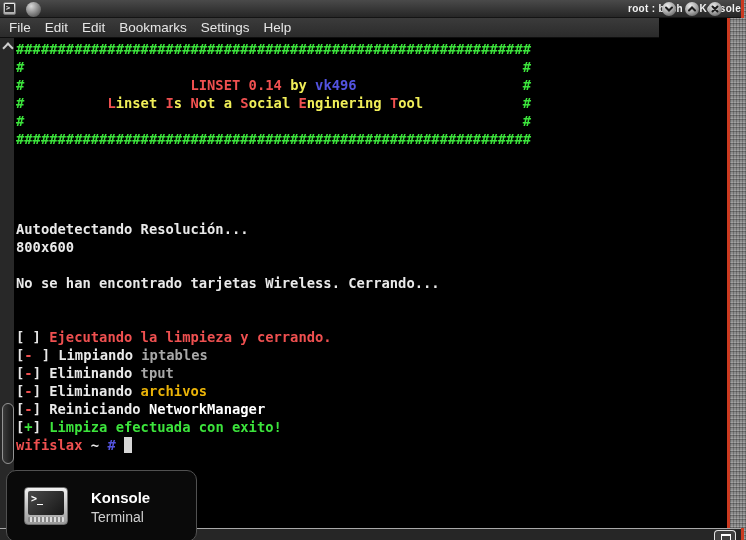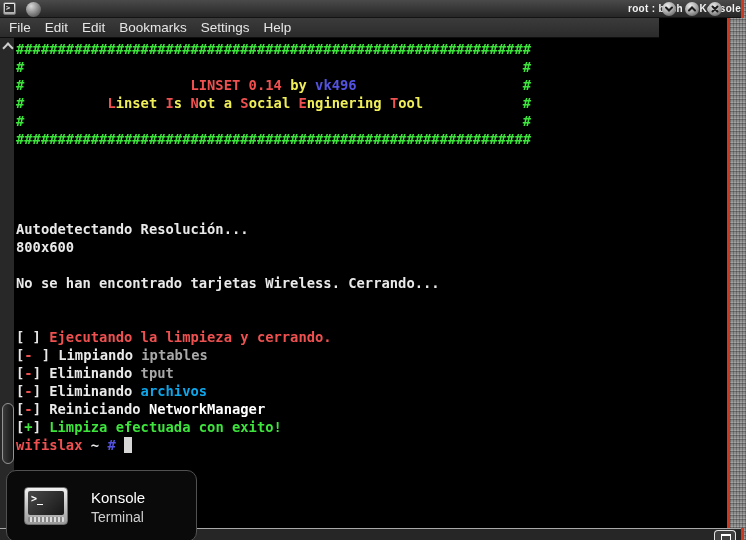--- a/index.html
+++ b/index.html
@@ -67,21 +67,21 @@
   
   .tooltip{position:absolute;left:6px;top:470px;width:191px;height:72px;box-sizing:border-box;
     background:#0a0a0a;border:1px solid #515151;border-radius:10px;z-index:10;}
   .tt-icon{position:absolute;left:17px;top:16px;width:44px;height:38px;border-radius:4px;
     background:linear-gradient(#f2f2f2,#9a9a9a);border:1px solid #6e6e6e;box-sizing:border-box;}
   .tt-screen{position:absolute;left:3px;right:3px;top:3px;bottom:9px;border-radius:2px;
     background:linear-gradient(135deg,#4a4a4a,#161616);
     color:#fff;font:bold 10px "DejaVu Sans Mono",monospace;line-height:12px;padding:2px 0 0 3px;}
   .tt-ridges{position:absolute;left:3px;right:3px;bottom:2px;height:5px;border-radius:1px;
     background:repeating-linear-gradient(90deg,#898989 0 2px,#dcdcdc 2px 4px);}
-  .tt-title{position:absolute;left:84px;top:18px;color:#fff;font-size:15px;font-weight:normal;}
+  .tt-title{position:absolute;left:84px;top:18px;color:#fff;font-size:15px;font-weight:bold;}
   .tt-sub{position:absolute;left:84px;top:38px;color:#cfcfcf;font-size:14px;}
 </style>
 </head>
 <body>
 
 <div class="stage">
 
   <div class="desktop-strip"></div>
   <div class="red-edge red-top"></div>
   <div class="red-edge red-mid"></div>
@@ -138,21 +138,21 @@
 
 <span style="color: rgb(233, 233, 233);">Autodetectando Resolución...</span>
 <span style="color: rgb(233, 233, 233);">800x600</span>
 
 <span style="color: rgb(233, 233, 233);">No se han encontrado tarjetas Wireless. Cerrando...</span>
 
 
 <span style="color: rgb(233, 233, 233);">[ ] </span><span style="color: rgb(239, 80, 80);">Ejecutando la limpieza y cerrando.</span>
 <span style="color: rgb(233, 233, 233);">[</span><span style="color: rgb(239, 80, 80);">-</span><span style="color: rgb(233, 233, 233); margin-left: 9px;">] Limpiando </span><span style="color: rgb(168, 168, 168);">iptables</span>
 <span style="color: rgb(233, 233, 233);">[</span><span style="color: rgb(239, 80, 80);">-</span><span style="color: rgb(233, 233, 233);">] Eliminando </span><span style="color: rgb(168, 168, 168);">tput</span>
-<span style="color: rgb(233, 233, 233);">[</span><span style="color: rgb(239, 80, 80);">-</span><span style="color: rgb(233, 233, 233);">] Eliminando </span><span style="color: #0ea5e9;">archivos</span>
+<span style="color: rgb(233, 233, 233);">[</span><span style="color: rgb(239, 80, 80);">-</span><span style="color: rgb(233, 233, 233);">] Eliminando </span><span style="color: #eab308;">archivos</span>
 <span style="color: rgb(233, 233, 233);">[</span><span style="color: rgb(239, 80, 80);">-</span><span style="color: rgb(233, 233, 233);">] Reiniciando </span><span style="color: #ffffff;">NetworkManager</span>
 <span style="color: rgb(233, 233, 233);">[</span><span style="color: rgb(60, 228, 60);">+</span><span style="color: rgb(233, 233, 233);">] </span><span style="color: rgb(60, 228, 60);">Limpiza efectuada con exito!</span>
 <span style="color: rgb(239, 80, 80);">wifislax</span><span style="color: rgb(233, 233, 233);"> ~ </span><span style="color: rgb(83, 83, 224);">#</span><span style="color: rgb(204, 204, 204);"> </span><span class="cursor" style="background: rgb(214, 214, 214);"> </span>
 </pre>
   </div>
 
   <div class="taskbar"></div>
   <div class="tb-button">
     <div class="tb-glyph"></div>
   </div>

